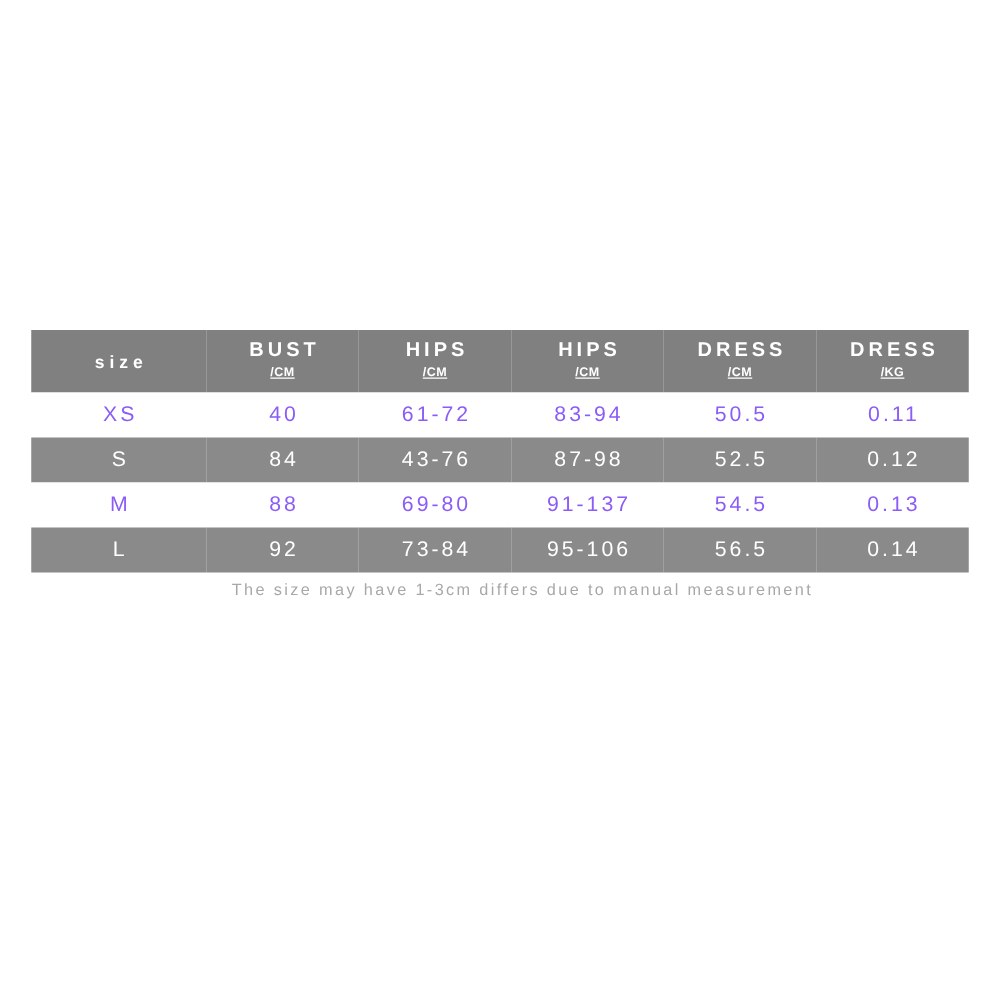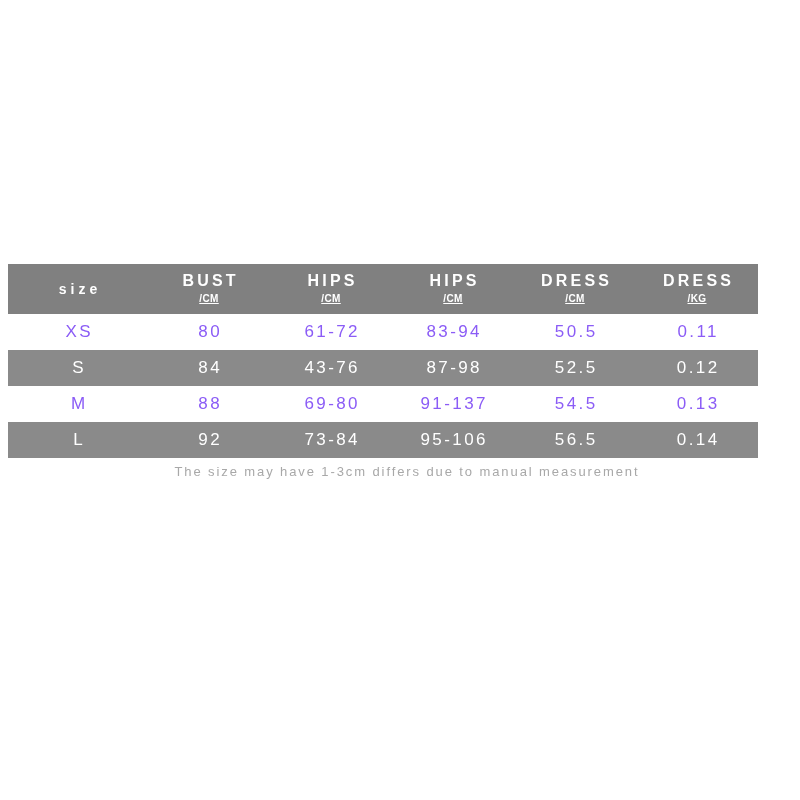--- a/index.html
+++ b/index.html
@@ -11,21 +11,21 @@
     width: 800px;
     height: 800px;
     position: relative;
     overflow: hidden;
     font-family: "Liberation Sans", "DejaVu Sans", sans-serif;
     -webkit-font-smoothing: antialiased;
   }
 
   #size-chart {
     position: absolute;
-    left: 8px;
+    left: 25px;
     top: 264px;
     width: 750px;
   }
 
   .chart-table {
     width: 750px;
     border-collapse: collapse;
     table-layout: fixed;
   }
 
@@ -93,21 +93,21 @@
   .row-dark td {
     color: #ffffff;
   }
 
   .col-size  { width: 140px; }
   .col-data  { width: 122px; }
 
   
   #chart-note {
     position: absolute;
-    left: 31px;
+    left: 42px;
     top: 464px;
     width: 750px;
     text-align: center;
     font-size: 13px;
     letter-spacing: 1.9px;
     text-indent: 1.9px;
     color: #a8a8a8;
     white-space: nowrap;
   }
 </style>
@@ -161,21 +161,21 @@
             <span class="th-main">DRESS</span>
             <span class="th-unit">/KG</span>
           </div>
         </th>
       </tr>
     </thead>
 
     <tbody>
       <tr class="row-light">
         <td>XS</td>
-        <td>80</td>
+        <td>40</td>
         <td>61-72</td>
         <td>83-94</td>
         <td>50.5</td>
         <td>0.11</td>
       </tr>
       <tr class="row-dark">
         <td>S</td>
         <td>84</td>
         <td>43-76</td>
         <td>87-98</td>

